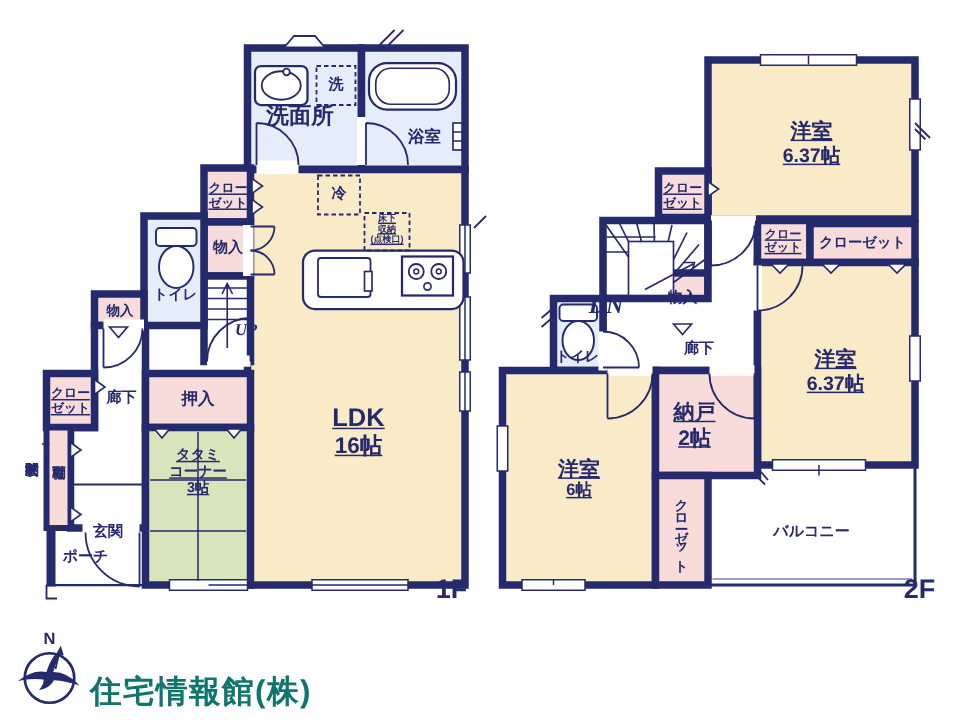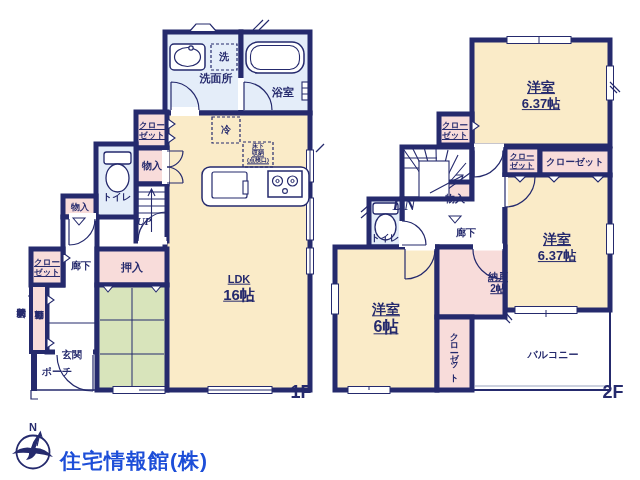--- a/index.html
+++ b/index.html
@@ -4,21 +4,21 @@
 <style>
   html,body{margin:0;padding:0;background:#ffffff;}
   .canvas{position:relative;width:640px;height:480px;background:#ffffff;overflow:hidden;
           font-family:"Liberation Sans","DejaVu Sans",sans-serif;}
   .plan-svg{position:absolute;left:0;top:0;}
   .lbl{position:absolute;color:#252a6d;font-weight:bold;white-space:nowrap;
        transform:translate(-50%,-50%);line-height:1.18;text-align:center;}
   .lbl span{display:block;text-decoration:underline;}
   .vert{writing-mode:vertical-rl;text-orientation:upright;letter-spacing:0px;}
   .ital{font-family:"Liberation Serif","DejaVu Serif",serif;font-style:italic;}
-  .logo{position:absolute;color:#1d4ed8;font-weight:bold;font-size:21px;letter-spacing:1px;}
+  .logo{position:absolute;color:#0f766e;font-weight:bold;font-size:21px;letter-spacing:1px;}
   .floor-tag{font-size:18px;}
 </style>
 </head>
 <body>
 
 <div class="canvas">
 
 <svg class="plan-svg" width="640" height="480" viewBox="0 0 640 480">
 
   <g stroke="#252a6d" stroke-width="5">
@@ -196,46 +196,51 @@
 
   <g>
     <circle cx="33" cy="452" r="16.5" stroke="#252a6d" stroke-width="1.8" fill="none"></circle>
     <path fill="#252a6d" d="M12,454 Q22,446 31,448 Q33,441 37,436 L39,438
       Q37,443 35.5,448 Q45,448 53,457 Q44,454 36,453.5 Q33,459 26,460 Q29.5,456 29,453 Q20,452 12,454 Z"></path>
     <path d="M37,446 L40,433" stroke="#252a6d" stroke-width="1.2" fill="none"></path>
     <path d="M37.5,436 L40.5,430.5 L42.5,437 Z" fill="#252a6d"></path>
   </g>
 </svg>
 
-<div class="lbl" style="left:216px;top:78px;font-size:11px">洗面所</div>
+<div class="lbl" style="left:200px;top:78px;font-size:15px">洗面所</div>
 <div class="lbl" style="left:224px;top:57px;font-size:10px">洗</div>
 <div class="lbl" style="left:283px;top:92px;font-size:11px">浴室</div>
 <div class="lbl" style="left:226px;top:130px;font-size:10px">冷</div>
 <div class="lbl" style="left:258px;top:154px;font-size:6px">
   <span>床下</span>
   <span>収納</span>
   <span>(点検口)</span>
 </div>
 <div class="lbl" style="left:152px;top:130px;font-size:8.5px">
   <span>クロー</span>
   <span>ゼット</span>
 </div>
 <div class="lbl" style="left:152px;top:166px;font-size:10px">物入</div>
 <div class="lbl" style="left:117px;top:197px;font-size:9.5px">トイレ</div>
 <div class="lbl" style="left:80px;top:207px;font-size:9px">物入</div>
-<div class="lbl ital" style="left:144px;top:221px;font-size:11px">UP</div>
+<div class="lbl ital" style="left:164px;top:221px;font-size:11px">UP</div>
 <div class="lbl" style="left:81px;top:266px;font-size:10px">廊下</div>
 <div class="lbl" style="left:47px;top:267px;font-size:8.5px">
   <span>クロー</span>
   <span>ゼット</span>
 </div>
 <div class="lbl" style="left:132px;top:267px;font-size:11px">押入</div>
 <div class="lbl" style="left:239px;top:288px;">
-  <span style="font-size:11px">LDK</span>
+  <span style="font-size:17px">LDK</span>
   <span style="font-size:15px">16帖</span>
+</div>
+<div class="lbl" style="left:132px;top:315px;font-size:9.5px">
+  <span>タタミ</span>
+  <span>コーナー</span>
+  <span>3帖</span>
 </div>
 <div class="lbl vert" style="left:21px;top:301px;font-size:9px">玄関収納</div>
 <div class="lbl vert" style="left:39px;top:303px;font-size:9px">可動棚</div>
 <div class="lbl" style="left:72px;top:355px;font-size:10px">玄関</div>
 <div class="lbl" style="left:57px;top:372px;font-size:10px">ポーチ</div>
 <div class="lbl floor-tag" style="left:301px;top:393px;">1F</div>
 
 <div class="lbl" style="left:541px;top:95px;">
   <span style="font-size:14px">洋室</span>
   <span style="font-size:13px">6.37帖</span>
@@ -252,26 +257,26 @@
 </div>
 <div class="lbl" style="left:575px;top:162px;font-size:9.5px">クローゼット</div>
 <div class="lbl" style="left:557px;top:247px;">
   <span style="font-size:14px">洋室</span>
   <span style="font-size:13px">6.37帖</span>
 </div>
 <div class="lbl" style="left:385px;top:238px;font-size:9.5px">トイレ</div>
 <div class="lbl" style="left:466px;top:233px;font-size:10px">廊下</div>
 <div class="lbl" style="left:386px;top:319px;">
   <span style="font-size:14px">洋室</span>
-  <span style="font-size:16px">6帖</span>
-</div>
-<div class="lbl" style="left:498px;top:283px;font-size:10px">
+  <span style="font-size:11px">6帖</span>
+</div>
+<div class="lbl" style="left:463px;top:283px;font-size:14px">
   <span>納戸</span>
   <span>2帖</span>
 </div>
 <div class="lbl vert" style="left:454px;top:352px;font-size:9px">クローゼット</div>
-<div class="lbl" style="left:553px;top:355px;font-size:10px">バルコニー</div>
+<div class="lbl" style="left:541px;top:355px;font-size:10px">バルコニー</div>
 <div class="lbl floor-tag" style="left:613px;top:393px;">2F</div>
 
 <div class="lbl" style="left:33px;top:427px;font-size:11px">N</div>
 <div class="logo" style="left:60px;top:447px;">住宅情報館(株)</div>
 
 </div>
 
 </body></html>

